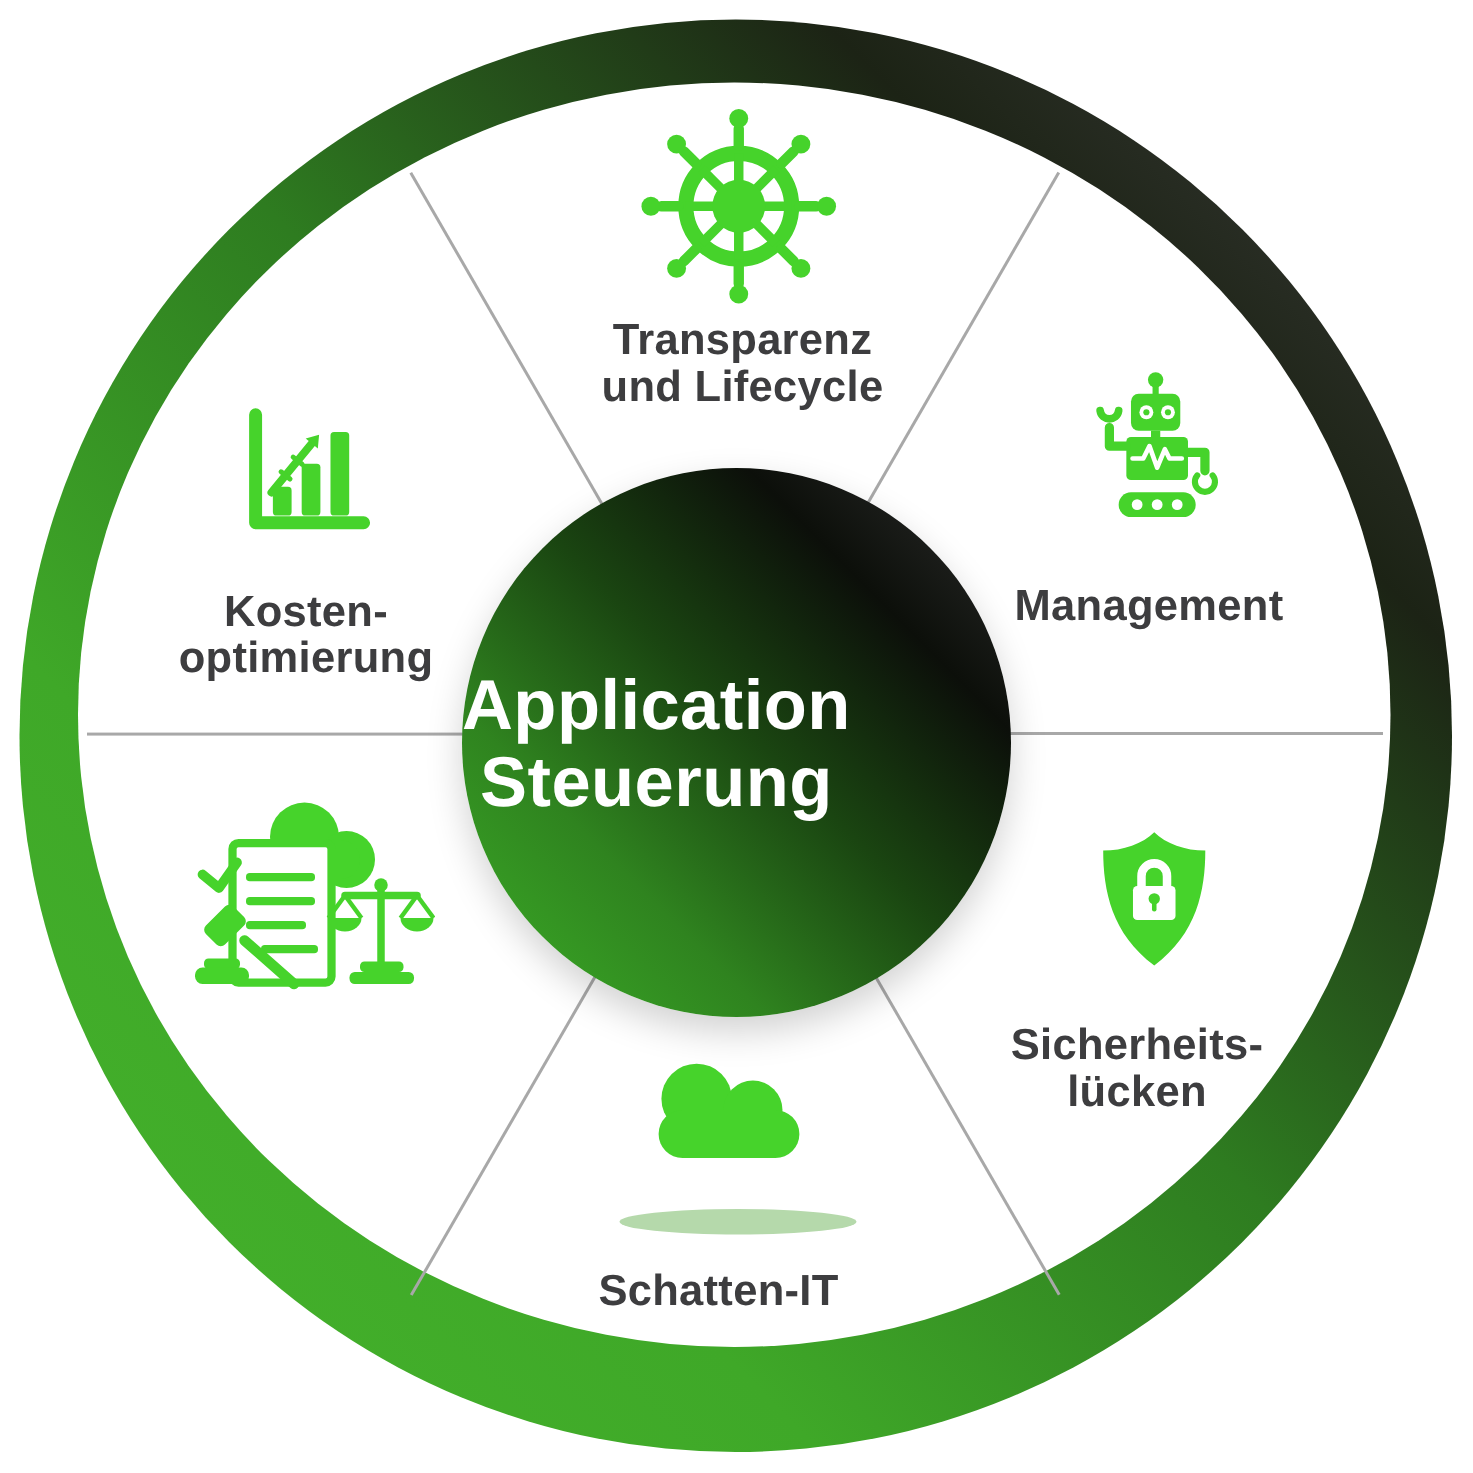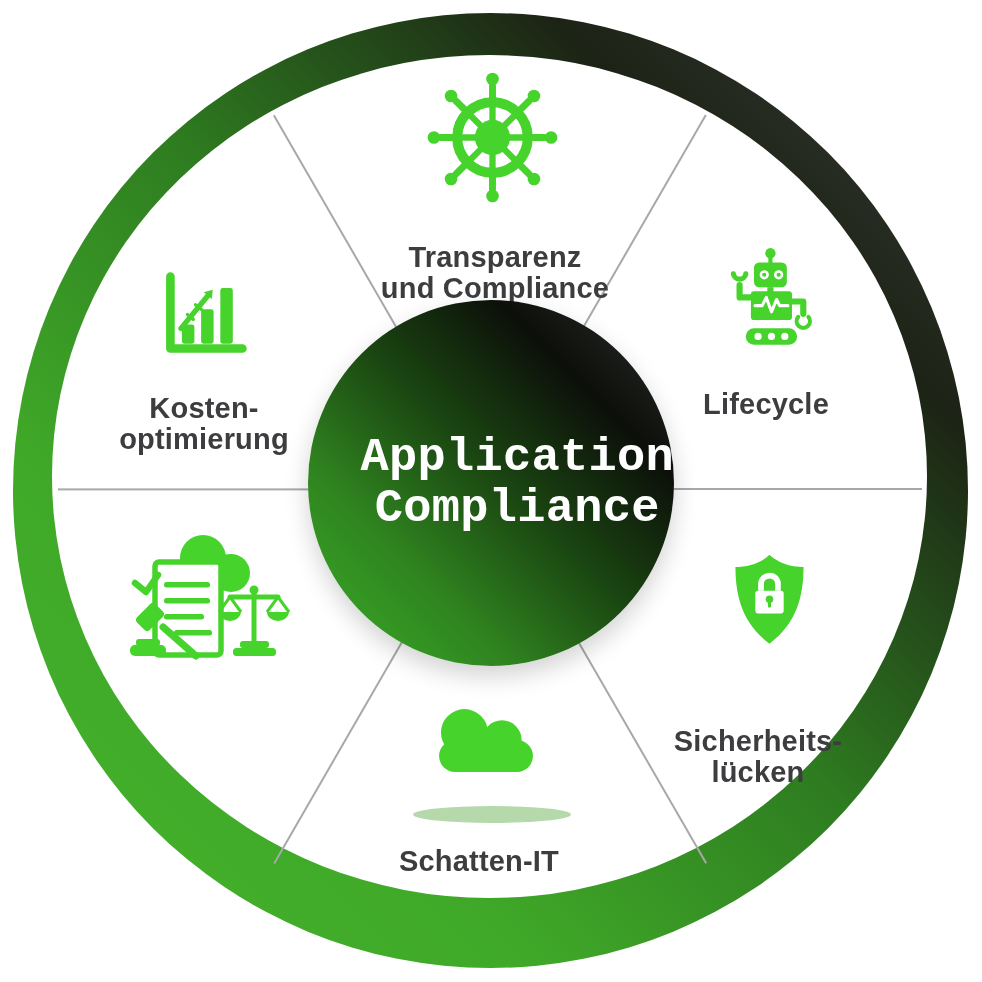--- a/index.html
+++ b/index.html
@@ -28,51 +28,50 @@
     background:var(--divider-gray,#a8a8a8);
     transform-origin:0 50%;z-index:3;
   }
   .seg-icon{z-index:4;color:var(--icon-green,#46d32b);}
   .seg-icon svg{display:block;width:100%;height:100%;}
   .seg-label{
     z-index:4;font-weight:700;font-size:29px;line-height:31px;
     color:var(--label-text,#3d3d3f);text-align:center;letter-spacing:.2px;
   }
   .center-circle{
-    left:308px;top:300px;width:366px;height:366px;border-radius:50%;z-index:5;
+    left:308px;top:312px;width:366px;height:366px;border-radius:50%;z-index:5;
     background:linear-gradient(45deg,
       var(--center-green,#3cb027) 0%,
       #2f831f 28%,
       #1a4511 52%,
       var(--center-black,#0c0f0a) 76%,
       #303030 100%);
-    display:flex;flex-direction:column;justify-content:center;align-items:flex-end;
+    display:flex;flex-direction:column;justify-content:center;align-items:flex-start;
     box-shadow:0 10px 24px rgba(0,0,0,.18);
-    font-family:Liberation Mono, monospace;
   }
   .center-title{
     color:var(--center-text,#fff);font-weight:700;font-size:47px;line-height:51px;
     text-align:center;letter-spacing:.3px;
   }
   .cloud-shadow{
     left:413px;top:806px;width:158px;height:17px;border-radius:50%;
     background:var(--cloud-shadow,#b5d9ab);z-index:4;
   }
   
   .icon-helm  {left:427px;top:72px; width:131px;height:131px;}
   .icon-robot {left:717px;top:244px;width:113px;height:113px;}
   .icon-chart {left:156px;top:264px;width:96px; height:98px;}
   .icon-shield{left:722px;top:551px;width:95px; height:104px;}
   .icon-legal {left:126px;top:528px;width:164px;height:136px;}
   .icon-cloud {left:425px;top:698px;width:122px;height:86px;}
   
-  .label-transparenz{left:345px;top:212px;width:300px;margin-top:30px;}
+  .label-transparenz{left:345px;top:212px;width:300px;}
   .label-lifecycle  {left:636px;top:389px;width:260px;}
   .label-kosten     {left:74px; top:393px;width:260px;text-align:center;}
-  .label-sicherheit {left:628px;top:682px;width:260px;margin-top:44px;}
+  .label-sicherheit {left:628px;top:682px;width:260px;}
   .label-lizenz     {left:106px;top:685px;width:264px;}
   .label-schatten   {left:349px;top:846px;width:260px;}
 </style>
 </head>
 <body>
 
 <div class="stage">
 
   <div class="abs ring"></div>
   <div class="abs ring-inner"></div>
@@ -117,21 +116,21 @@
           <circle cx="19.1" cy="84.9" r="5"></circle>
         <circle cx="5.5" cy="52" r="5"></circle>
           <circle cx="19.1" cy="19.1" r="5"></circle>
         <circle cx="52" cy="5.5" r="5"></circle>
           <circle cx="84.9" cy="19.1" r="5"></circle>
       </g>
     </svg>
   </div>
   <div class="abs seg-label label-transparenz">
     <div>Transparenz</div>
-    <div>und Compliance</div>
+    <div>und Lifecycle</div>
   </div>
 
   <div class="abs seg-icon icon-robot">
     <svg viewBox="0 0 110 110">
       <g fill="currentColor">
         <circle cx="52" cy="9" r="5"></circle>
         <rect x="50" y="11" width="4" height="8"></rect>
         <rect x="36" y="18" width="32" height="24" rx="5"></rect>
         <rect x="49" y="42" width="6" height="5"></rect>
         <rect x="33" y="46" width="40" height="28" rx="3"></rect>
@@ -151,21 +150,21 @@
       <polyline points="37,60 44,60 48,52 53,66 58,54 61,60 69,60" fill="none" stroke="#fff" stroke-width="3" stroke-linecap="round" stroke-linejoin="round"></polyline>
       <g fill="none" stroke="currentColor" stroke-linecap="round" stroke-linejoin="round">
         <path d="M33,52 H22 V40" stroke-width="6"></path>
         <path d="M16,29 c1,7 11,7 12,0" stroke-width="5"></path>
         <path d="M73,56 H84 V68" stroke-width="6"></path>
         <path d="M79,71 a6.5,6.5 0 1 0 10,0" stroke-width="4"></path>
       </g>
     </svg>
   </div>
   <div class="abs seg-label label-lifecycle">
-    <div>Lifecycle</div>
+    <div>Management</div>
   </div>
 
   <div class="abs seg-icon icon-chart">
     <svg viewBox="0 0 100 100">
       <path d="M15,12 V87 H90" fill="none" stroke="currentColor" stroke-width="9" stroke-linecap="round" stroke-linejoin="round"></path>
       <g fill="currentColor">
         <rect x="27" y="62" width="13" height="20" rx="2.5"></rect>
         <rect x="47" y="46" width="13" height="36" rx="2.5"></rect>
         <rect x="67" y="24" width="13" height="58" rx="2.5"></rect>
       </g>
@@ -251,17 +250,17 @@
     </svg>
   </div>
   <div class="abs cloud-shadow"></div>
   <div class="abs seg-label label-schatten">
     <div>Schatten-IT</div>
   </div>
 
   <div class="abs center-circle">
     <div class="center-title">
       <div>Application</div>
-      <div>Compliance</div>
+      <div>Steuerung</div>
     </div>
   </div>
 
 </div>
 
 </body></html>

